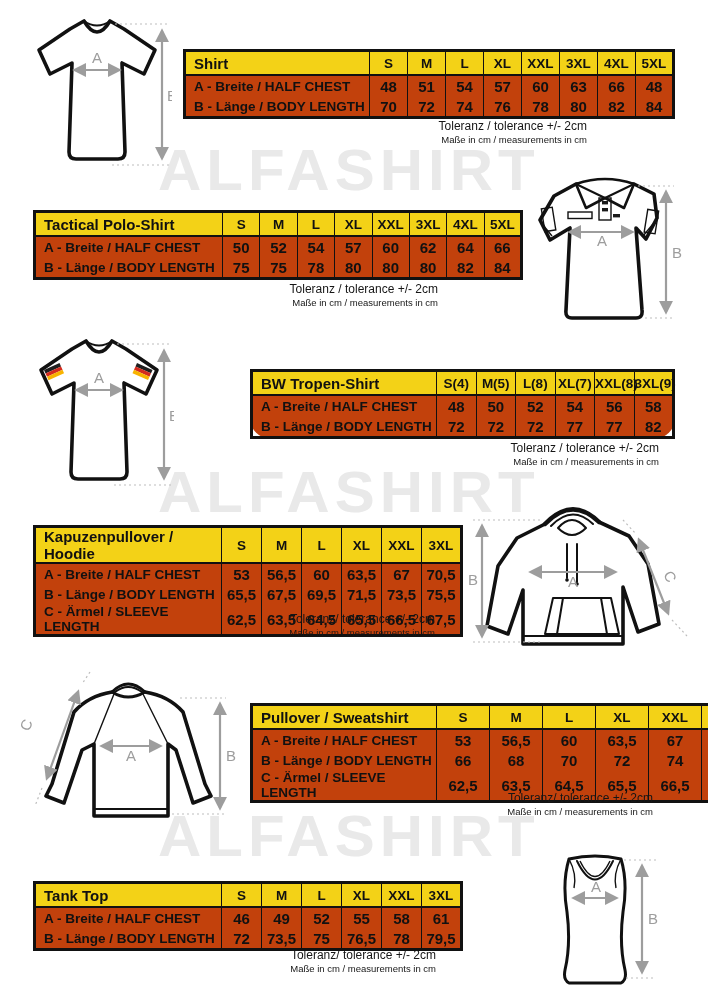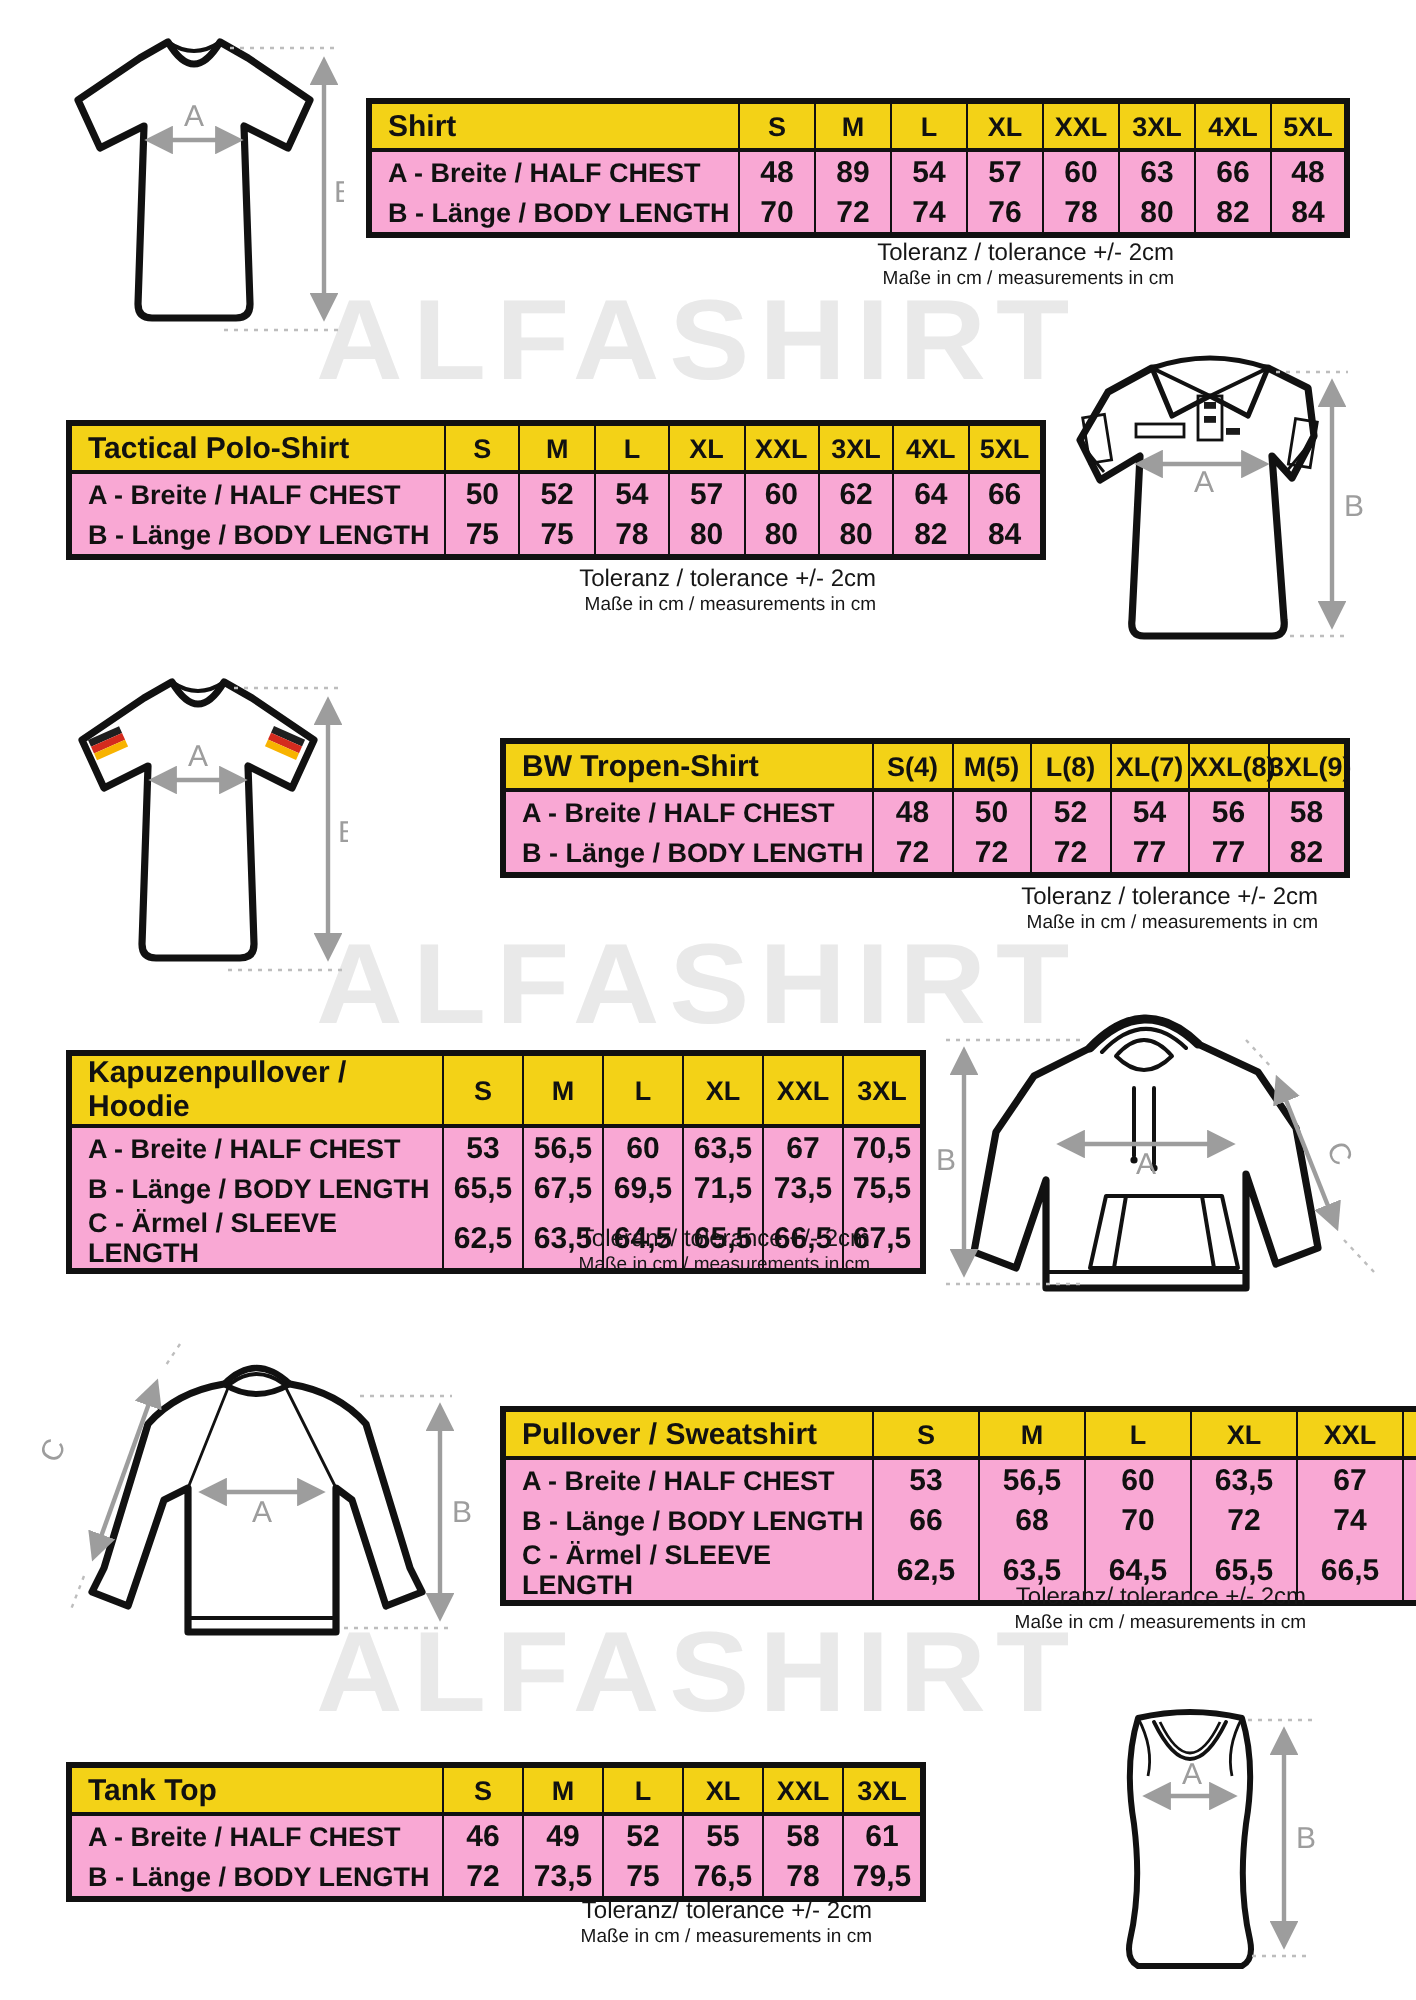--- a/index.html
+++ b/index.html
@@ -9,21 +9,21 @@
     --table-header-yellow:#f3d217;--table-border:#111111;--watermark-gray:#e9e9e9;
     --arrow-gray:#9d9d9d;--guide-gray:#bdbdbd;--flag-black:#1f1f1f;--flag-red:#d42b1e;--flag-gold:#f8b300;
   }
   .wm{
     position:absolute;font-weight:bold;font-size:60px;letter-spacing:5px;
     color:var(--watermark-gray);white-space:nowrap;line-height:1;
     transform:scaleY(0.95);transform-origin:left top;z-index:0;
   }
   .illus{position:absolute;z-index:2;}
   table.size{
-    position:absolute;border-collapse:collapse;table-layout:fixed;background:#f9a8d4;
+    position:absolute;border-collapse:collapse;table-layout:fixed;background:#c2410c;
     border:3px solid var(--table-border);z-index:1;
   }
   table.size th{
     background:var(--table-header-yellow);font-weight:bold;font-size:13.5px;
     border-bottom:2.5px solid var(--table-border);border-left:1.3px solid var(--table-border);
     padding:0;text-align:center;color:#111;height:22px;
   }
   table.size th.title{text-align:left;padding-left:8px;font-size:15px;}
   table.size td{
     font-weight:bold;font-size:15px;text-align:center;color:#111;
@@ -90,21 +90,21 @@
           <th>XXL</th>
           <th>3XL</th>
           <th>4XL</th>
           <th>5XL</th>
         </tr>
       </thead>
       <tbody>
         <tr>
           <td class="rowlabel">A -  Breite / HALF CHEST</td>
           <td>48</td>
-          <td>89</td>
+          <td>51</td>
           <td>54</td>
           <td>57</td>
           <td>60</td>
           <td>63</td>
           <td>66</td>
           <td>48</td>
         </tr>
         <tr>
           <td class="rowlabel">B -  Länge / BODY LENGTH</td>
           <td>70</td>
@@ -233,21 +233,21 @@
       <line class="arrow" x1="53" y1="57" x2="97" y2="57" marker-start="url(#ah3)" marker-end="url(#ah3)"></line>
       <text class="mlabel" x="75" y="50" text-anchor="middle">A</text>
     </g>
     <g>
       <path class="guide" d="M93,11 L148,11"></path>
         <path class="guide" d="M90,152 L148,152"></path>
       <line class="arrow" x1="140" y1="18" x2="140" y2="145" marker-start="url(#ah3)" marker-end="url(#ah3)"></line>
       <text class="mlabel" x="145" y="88">B</text>
     </g>
   </svg>
-  <table class="size" style="left:250px;top:369px;width:425px;">
+  <table class="size" style="left:250px;top:369px;width:425px;border-radius:21px;">
       <colgroup>
         <col style="width: 185px;">
         <col>
         <col>
         <col>
         <col>
         <col>
         <col>
       </colgroup>
       <thead>

